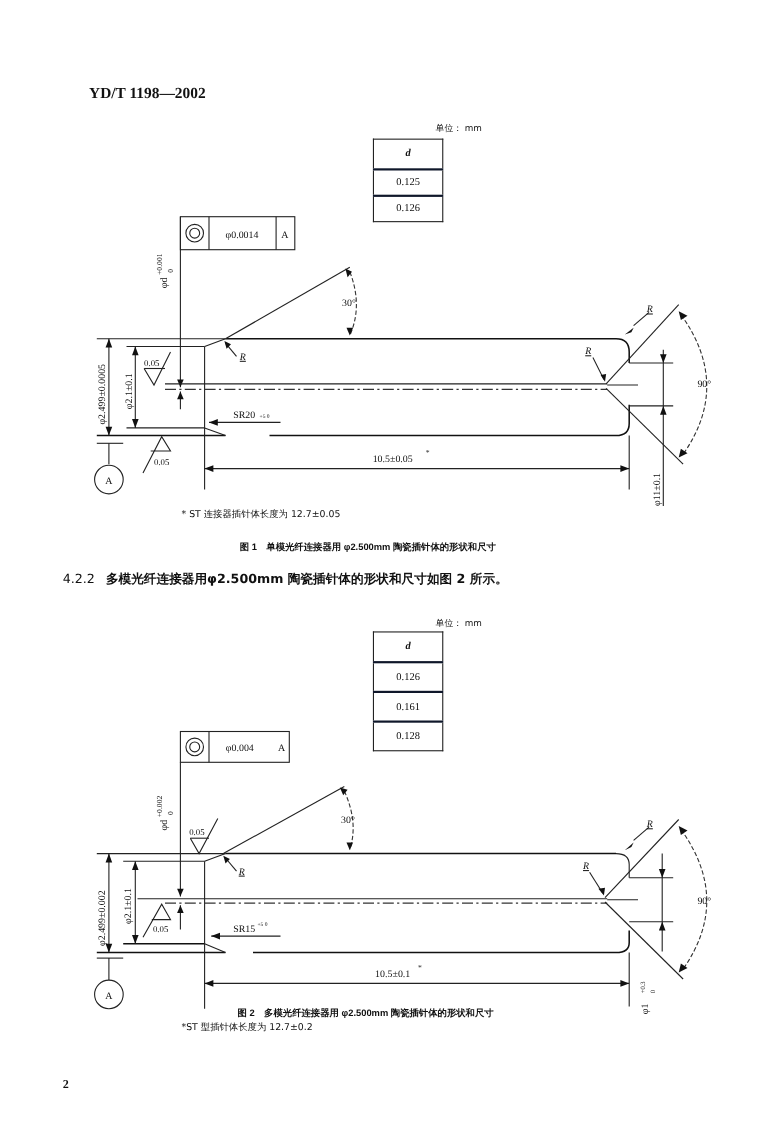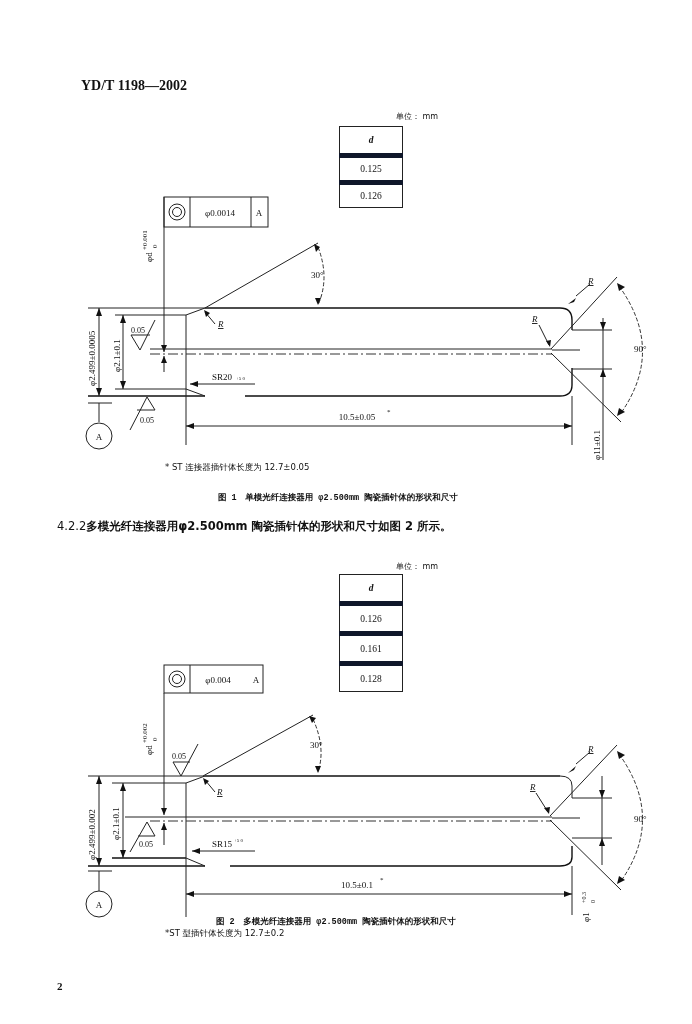--- a/index.html
+++ b/index.html
@@ -2,26 +2,26 @@
 <html><head>
 <meta charset="utf-8">
 <style>
   html, body { margin: 0; padding: 0; background: #ffffff; }
   body { width: 692px; height: 1024px; position: relative; overflow: hidden;
          font-family: "DejaVu Serif", serif; color: #111; }
   .abs { position: absolute; }
   .std-code { left: 57px; top: 78px; font-family: Liberation Serif, serif; font-weight: bold; font-size: 14px; margin-left: 24px; }
   .unit { font-family: "DejaVu Sans", sans-serif; font-size: 8px; margin-left: 48px; }
   .dtable { border: 1.3px solid #222; border-collapse: collapse; font-family: "Liberation Serif", serif; font-size: 9.5px; }
-  .dtable td { border-top: 5px solid #0f172a; text-align: center; width: 62px; height: 22px; padding: 0; }
+  .dtable td { border-top: 2px solid #0f172a; text-align: center; width: 62px; height: 22px; padding: 0; }
   .dtable tr:first-child td { border-top: none; font-style: italic; font-weight: bold; }
   .note { font-family: "DejaVu Sans", sans-serif; font-size: 8.5px; }
-  .caption { font-family: Liberation Mono, monospace; font-size: 8.5px; font-weight: bold; }
+  .caption { font-family: Liberation Sans, sans-serif; font-size: 8.5px; font-weight: bold; }
   .section { font-family: "DejaVu Sans", sans-serif; font-size: 11.5px; font-weight: bold; left: 57px; top: 519px; }
-  .section .num { font-weight: normal; }
+  .section .num { font-weight: normal; margin-right: 10px; }
   .pageno { left: 57px; top: 980px; font-family: "Liberation Serif", serif; font-weight: bold; font-size: 11px; }
   svg { position: absolute; left: 0; top: 0; }
   svg text { font-family: "Liberation Serif", serif; fill: #111; }
   .ln { stroke: #222; stroke-width: 1; fill: none; }
   .thk { stroke: #111; stroke-width: 1.4; fill: none; }
   .dash { stroke: #333; stroke-width: 1; stroke-dasharray: 10 3 2 3; fill: none; }
   .arc { stroke: #333; stroke-width: 1; stroke-dasharray: 4 2; fill: none; }
 </style>
 </head>
 <body>

